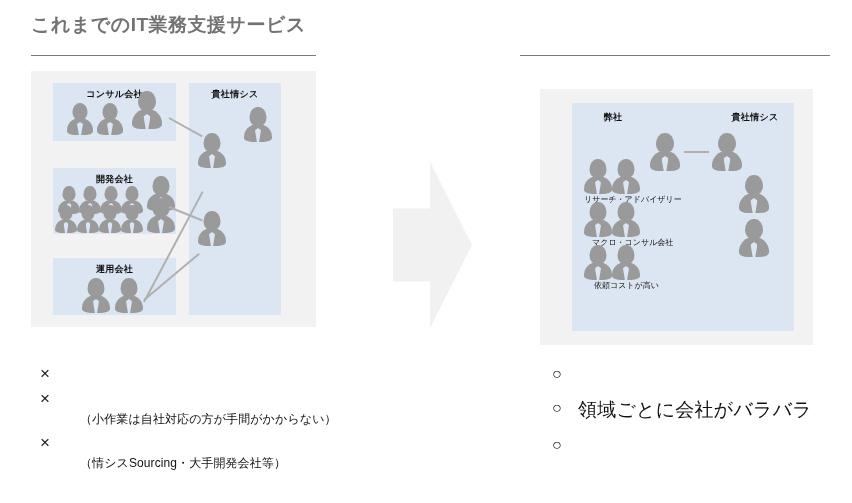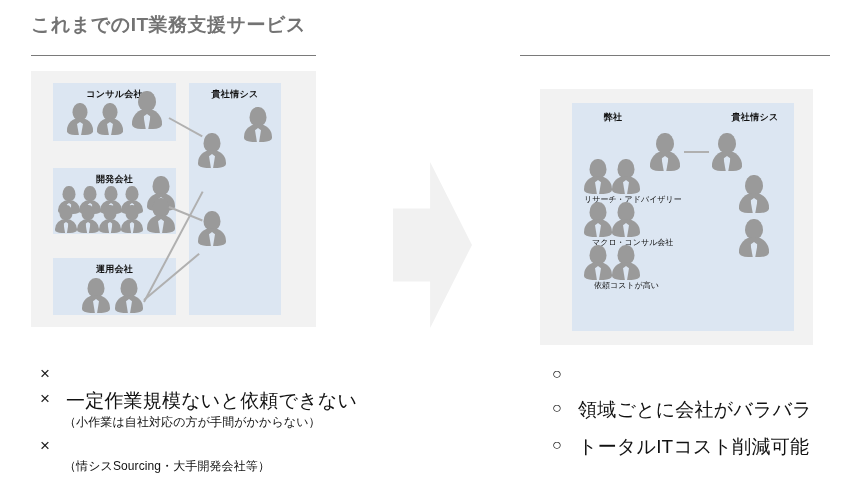--- a/index.html
+++ b/index.html
@@ -67,21 +67,21 @@
   }
 
   
   .bullets{position:absolute;left:0;width:100%;}
   .bullet-row{display:flex;align-items:flex-start;}
   .mark{
     display:inline-block;width:26px;flex:0 0 26px;text-align:left;
     font-size:17px;line-height:1.35;color:#1a1a1a;
   }
   .btext{font-size:19px;line-height:1.35;color:#111;letter-spacing:.2px;}
-  .bsub{font-size:12px;line-height:1.3;color:#111;margin-left:24px;letter-spacing:.1px;}
+  .bsub{font-size:12px;line-height:1.3;color:#111;margin-left:40px;letter-spacing:.1px;}
   .bl-left{top:363px;padding-left:40px;}
   .bl-left .bullet-row{margin-bottom:2px;}
   .bl-left .bsub{margin-top:-1px;margin-bottom:5px;}
   .bl-right{top:363px;padding-left:52px;}
   .bl-right .bullet-row{margin-bottom:12px;}
   .bl-right .mark{font-size:16px;}
 </style>
 </head>
 <body>
 
@@ -203,21 +203,20 @@
     <div class="connect" style="left:113px;top:228px;width:72px;transform:rotate(-40deg);"></div>
     <div class="connect" style="left:113px;top:230px;width:125px;transform:rotate(-62deg);"></div>
   </div>
 
   <div class="bullets bl-left">
     <div class="bullet-row">
       <span class="mark">×</span>
     </div>
     <div class="bullet-row">
       <span class="mark">×</span>
-      <span class="btext">一定作業規模ないと依頼できない</span>
     </div>
     <div class="bsub">（小作業は自社対応の方が手間がかからない）</div>
     <div class="bullet-row">
       <span class="mark">×</span>
     </div>
     <div class="bsub">（情シスSourcing・大手開発会社等）</div>
   </div>
 </div>
 
 <div class="arrow"></div>
@@ -297,16 +296,15 @@
   <div class="bullets bl-right">
     <div class="bullet-row">
       <span class="mark">○</span>
     </div>
     <div class="bullet-row">
       <span class="mark">○</span>
       <span class="btext">領域ごとに会社がバラバラ</span>
     </div>
     <div class="bullet-row">
       <span class="mark">○</span>
-      <span class="btext">トータルITコスト削減可能</span>
     </div>
   </div>
 </div>
 
 </body></html>

